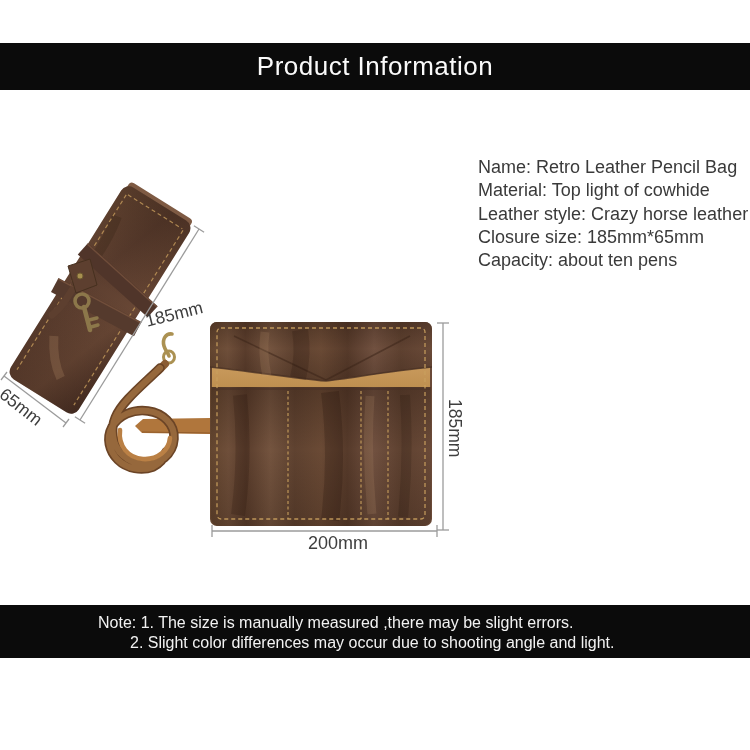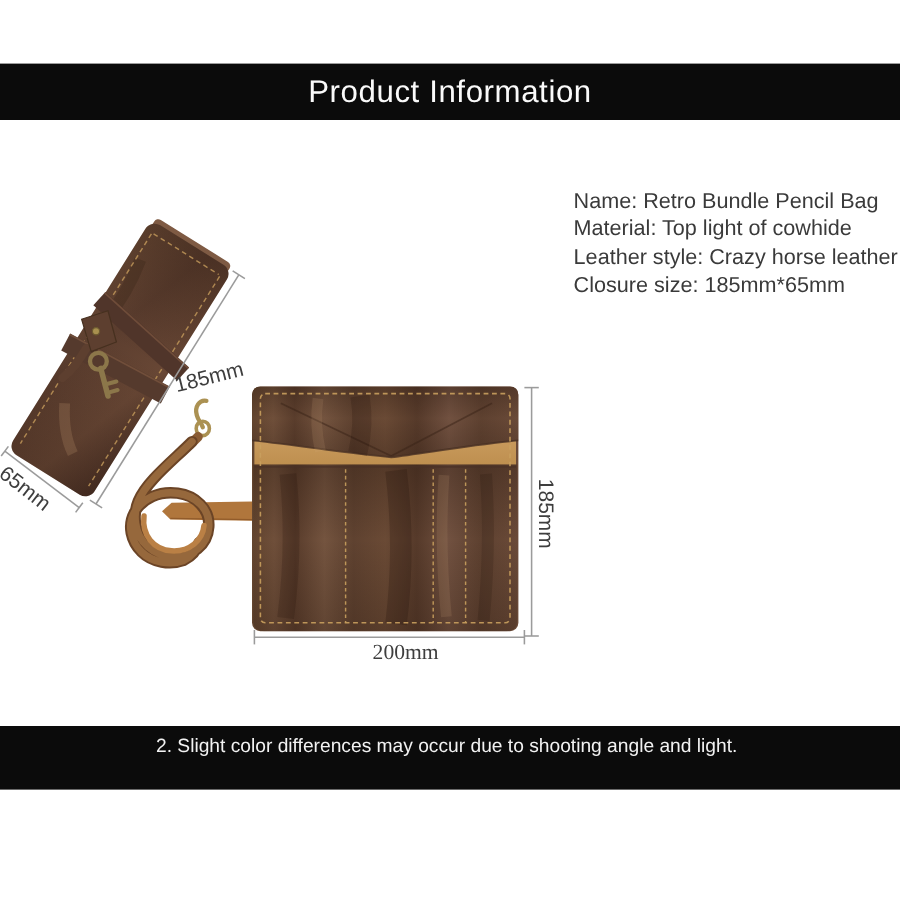--- a/index.html
+++ b/index.html
@@ -1,25 +1,25 @@
 <!DOCTYPE html>
 <html><head>
 <meta charset="utf-8">
 <style>
   html,body{margin:0;padding:0;background:#ffffff;}
   #canvas{position:relative;width:750px;height:750px;background:#ffffff;overflow:hidden;
           font-family:"Liberation Sans",sans-serif;}
-  .header-bar{position:absolute;left:0;top:53px;width:750px;height:47px;background:#0b0b0b;
+  .header-bar{position:absolute;left:0;top:43px;width:750px;height:47px;background:#0b0b0b;
               display:flex;align-items:center;justify-content:center;}
   .header-title{color:#fafafa;font-size:26px;letter-spacing:.5px;}
   #art{position:absolute;left:0;top:0;width:750px;height:750px;}
   .dim-label{position:absolute;color:#3e3e3e;font-size:17.5px;white-space:nowrap;}
   .dim-label.closed-length{left:146px;top:311px;transform:rotate(-14deg);transform-origin:left center;}
   .dim-label.closed-width{left:8px;top:384px;transform:rotate(38deg);transform-origin:left top;}
-  .dim-label.open-width{left:303px;top:533px;width:70px;text-align:center;font-size:18px;font-family:Liberation Serif, serif;}
+  .dim-label.open-width{left:303px;top:533px;width:70px;text-align:center;font-size:18px;}
   .dim-label.open-height{left:444px;top:399px;writing-mode:vertical-rl;}
   .spec-block{position:absolute;left:478px;top:156px;width:272px;color:#3a3a3a;
               font-size:18px;line-height:23.3px;}
   .note-bar{position:absolute;left:0;top:605px;width:750px;height:53px;background:#0b0b0b;
             box-sizing:border-box;padding:8px 0 0 98px;color:#f2f2f2;font-size:16px;line-height:19.5px;}
   .note-line2{margin-left:32px;}
 </style>
 </head>
 <body>
 
@@ -151,23 +151,25 @@
       <line x1="437" y1="530" x2="449" y2="530"></line>
     </g>
   </svg>
 
   <div class="dim-label closed-length">185mm</div>
   <div class="dim-label closed-width">65mm</div>
   <div class="dim-label open-width">200mm</div>
   <div class="dim-label open-height">185mm</div>
 
   <div class="spec-block">
-    <div>Name: Retro Bundle Pencil Bag</div>
+    <div>Name: Retro Leather Pencil Bag</div>
     <div>Material: Top light of cowhide</div>
     <div>Leather style: Crazy horse leather</div>
     <div>Closure size: 185mm*65mm</div>
+    <div>Capacity: about ten pens</div>
   </div>
 
   <div class="note-bar">
+    <div class="note-line1">Note: 1. The size is manually measured ,there may be slight errors.</div>
     <div class="note-line2">2. Slight color differences may occur due to shooting angle and light.</div>
   </div>
 
 </div>
 
 </body></html>

